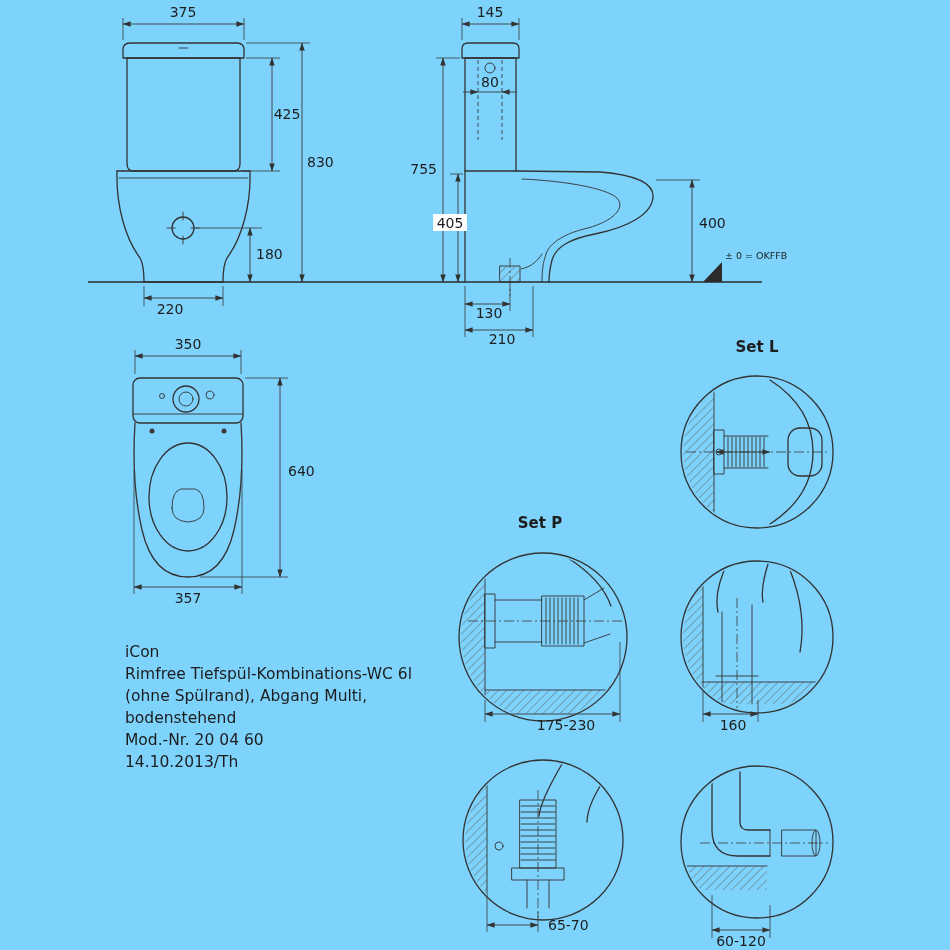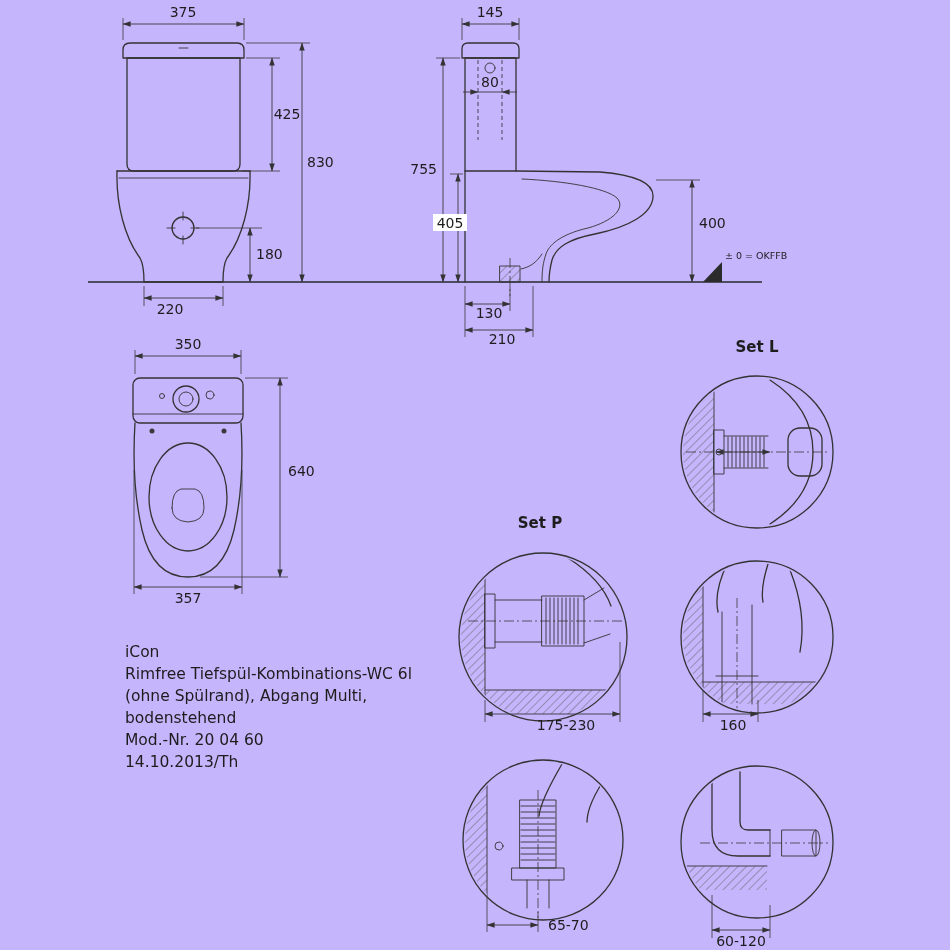--- a/index.html
+++ b/index.html
@@ -1,16 +1,16 @@
 <!DOCTYPE html>
 <html><head>
 <meta charset="utf-8">
 <style>
   html,body{margin:0;padding:0;background:#fff;}
-  .page{width:950px;height:950px;background:#c4b5fd;position:relative;overflow:hidden;}
+  .page{width:950px;height:950px;background:#7dd3fc;position:relative;overflow:hidden;}
   svg{display:block;}
   .ln{fill:none;stroke:#333;stroke-width:1.3;stroke-linecap:round;stroke-linejoin:round;}
   .lnt{fill:none;stroke:#333;stroke-width:0.9;stroke-linecap:round;stroke-linejoin:round;}
   .ground{fill:none;stroke:#2b2b2b;stroke-width:1.7;}
   .ext{fill:none;stroke:#3a3a3a;stroke-width:0.8;}
   .dim{fill:none;stroke:#3a3a3a;stroke-width:0.9;}
   .cl{fill:none;stroke:#3a3a3a;stroke-width:0.8;stroke-dasharray:10 3 2 3;}
   .dash{fill:none;stroke:#3a3a3a;stroke-width:0.9;stroke-dasharray:4 3;}
   .hatchfill{fill:url(#hatch);stroke:none;}
   .wbg{fill:#ffffff;stroke:none;}

